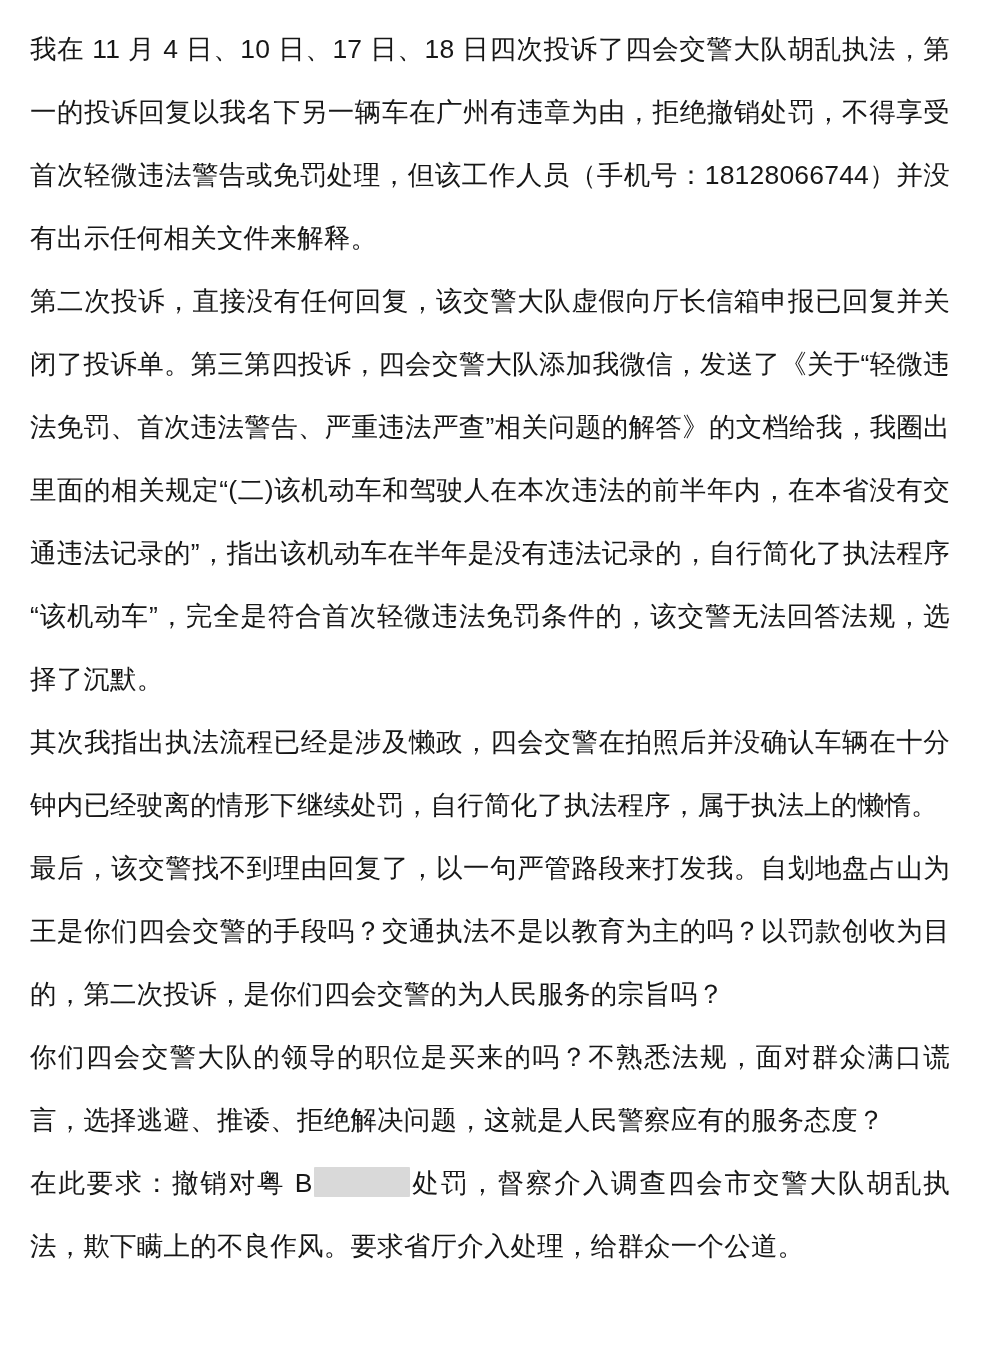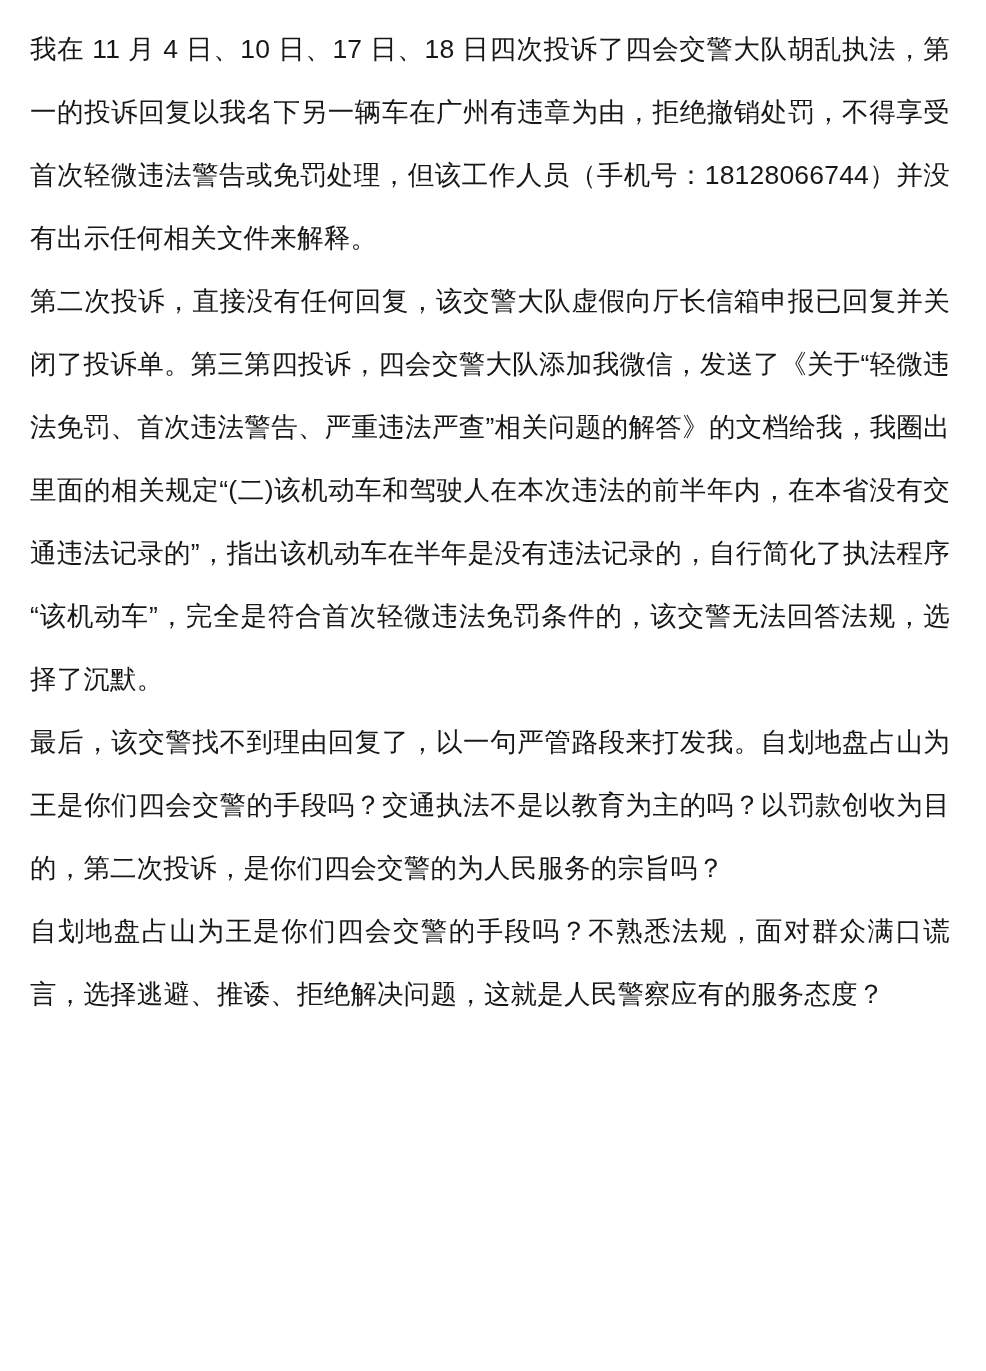--- a/index.html
+++ b/index.html
@@ -58,20 +58,22 @@
 </head>
 <body>
 
 <div class="page">
   <div class="doc-body">
 
     <p class="para">我在 11 月 4 日、10 日、17 日、18 日四次投诉了四会交警大队胡乱执法，第一的投诉回复以我名下另一辆车在广州有违章为由，拒绝撤销处罚，不得享受首次轻微违法警告或免罚处理，但该工作人员（手机号：18128066744）并没有出示任何相关文件来解释。</p>
 
     <p class="para">第二次投诉，直接没有任何回复，该交警大队虚假向厅长信箱申报已回复并关闭了投诉单。第三第四投诉，四会交警大队添加我微信，发送了《关于“轻微违法免罚、首次违法警告、严重违法严查”相关问题的解答》的文档给我，我圈出里面的相关规定“(二)该机动车和驾驶人在本次违法的前半年内，在本省没有交通违法记录的”，指出该机动车在半年是没有违法记录的，自行简化了执法程序“该机动车”，完全是符合首次轻微违法免罚条件的，该交警无法回答法规，选择了沉默。</p>
 
+    <p class="para">其次我指出执法流程已经是涉及懒政，四会交警在拍照后并没确认车辆在十分钟内已经驶离的情形下继续处罚，自行简化了执法程序，属于执法上的懒惰。</p>
 
     <p class="para">最后，该交警找不到理由回复了，以一句严管路段来打发我。自划地盘占山为王是你们四会交警的手段吗？交通执法不是以教育为主的吗？以罚款创收为目的，第二次投诉，是你们四会交警的为人民服务的宗旨吗？</p>
 
-    <p class="para">自划地盘占山为王是你们四会交警的手段吗？不熟悉法规，面对群众满口谎言，选择逃避、推诿、拒绝解决问题，这就是人民警察应有的服务态度？</p>
+    <p class="para">你们四会交警大队的领导的职位是买来的吗？不熟悉法规，面对群众满口谎言，选择逃避、推诿、拒绝解决问题，这就是人民警察应有的服务态度？</p>
 
+    <p class="para last"><span>在此要求：撤销对粤 B</span><span class="redact-wrap"><span class="redact"></span></span><span>处罚，督察介入调查四会市交警大队胡乱执法，欺下瞒上的不良作风。要求省厅介入处理，给群众一个公道。</span></p>
 
   </div>
 </div>
 
 </body></html>

